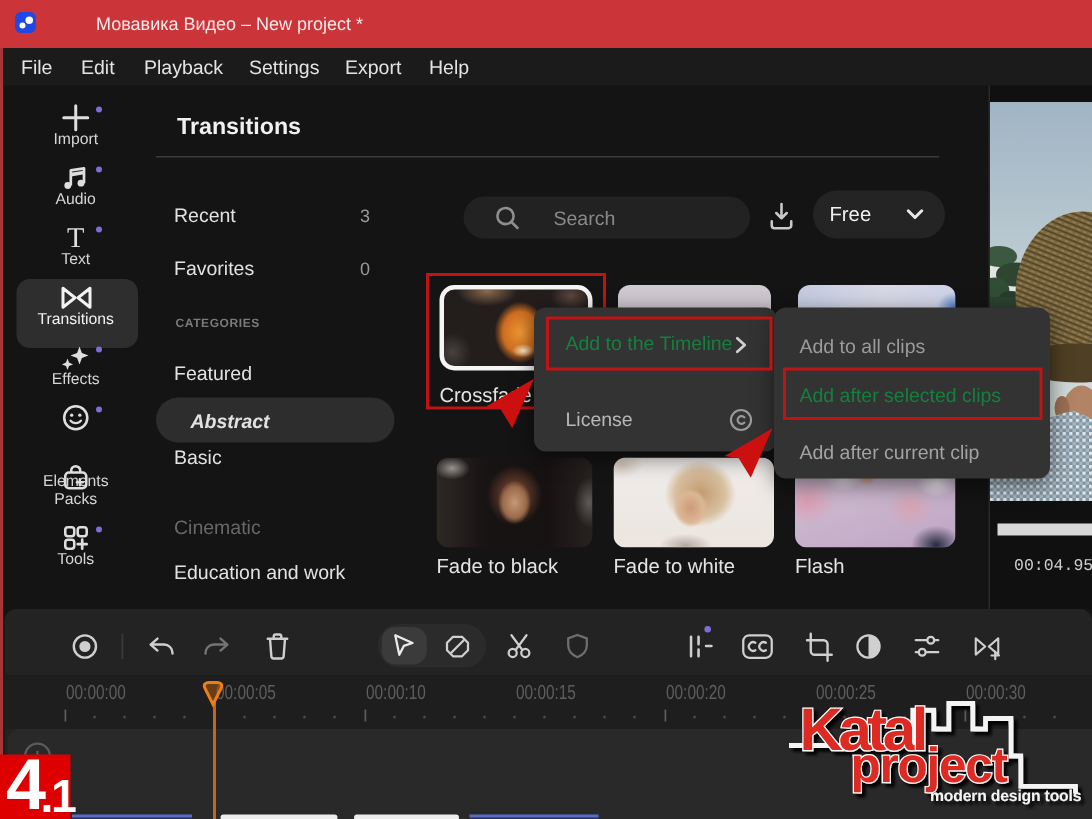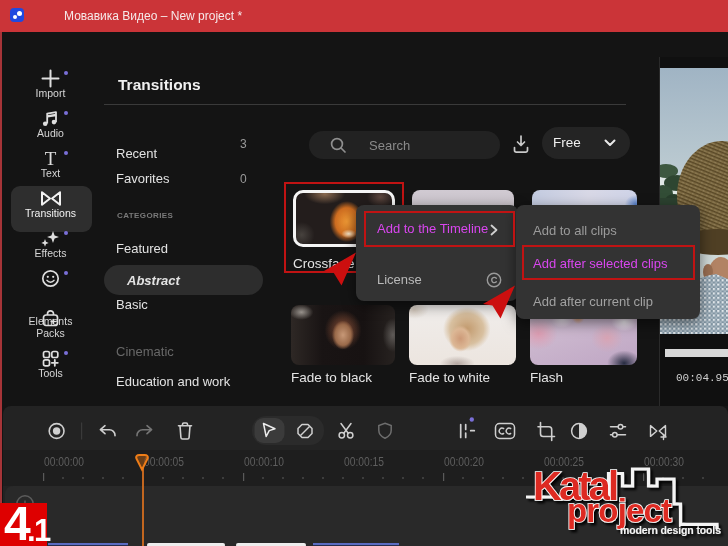--- a/index.html
+++ b/index.html
@@ -41,38 +41,46 @@
   #video{left:660px;top:68px;width:68px;height:266px;overflow:hidden;}
   #pbar{left:665px;top:349px;width:63px;height:8px;background:#d8d8d8;}
   #ptime{left:676px;top:372px;font-family:"Liberation Mono",monospace;font-size:11px;color:#cfcfcf;}
   
   #bpanel{left:3px;top:406px;width:725px;height:140px;background:#232323;border-radius:8px 8px 0 0;}
   #ruler{left:3px;top:450px;width:725px;height:36px;background:#1e1e1e;}
   .rlabel{position:absolute;top:4px;font-size:13.5px;color:#5e5e5e;transform:scaleX(.76);transform-origin:0 0;}
   #trackpanel{left:5px;top:486px;width:723px;height:60px;background:#292929;border-radius:8px 0 0 0;}
   
   .menu{background:#333333;border-radius:8px;box-shadow:0 4px 14px rgba(0,0,0,.5);z-index:30;}
-  .mitem{position:absolute;font-size:13px;color:#d946ef;z-index:31;}
+  .mitem{position:absolute;font-size:13px;color:#15803d;z-index:31;}
   .redbox{position:absolute;border:2px solid #c01313;}
   
   #badge{left:0;top:503px;width:47px;height:43px;background:#de0000;color:#fff;z-index:70;}
 </style>
 </head>
 <body>
 <div id="win">
 
   <div class="abs" id="titlebar"></div>
   <div class="abs" id="appicon">
       <i style="left:7px;top:2.5px;width:5px;height:5px;"></i>
       <i style="left:2.5px;top:7px;width:4px;height:4px;"></i>
     </div>
   <div class="abs" id="title">Мовавика Видео – New project *</div>
 
   <div class="abs" id="brdl"></div>
 
+  <div class="abs" id="menubar">
+    <span style="left:14px;">File</span>
+    <span style="left:54px;">Edit</span>
+    <span style="left:96px;">Playback</span>
+    <span style="left:166px;">Settings</span>
+    <span style="left:230px;">Export</span>
+    <span style="left:286px;">Help</span>
+  </div>
 
   <div class="abs" id="selpill"></div>
   <svg class="abs" style="left:40px;top:68px;" width="21" height="21" viewBox="0 0 21 21">
       <path d="M10.5 2.5v16M2.5 10.5h16" stroke="#dedede" stroke-width="2" stroke-linecap="round"></path>
     </svg>
   <div class="abs pdot" style="left:64px;top:71px;"></div>
   <div class="abs sideitem" style="left:5px;top:87px;width:91px;">Import</div>
 
   <svg class="abs" style="left:41px;top:109px;" width="19" height="19" viewBox="0 0 19 19">
       <path d="M6.2 14.6V4.6L15 3.2v10" fill="none" stroke="#dedede" stroke-width="1.8" stroke-linejoin="round"></path>
@@ -121,21 +129,21 @@
       <rect x="2.5" y="2.5" width="6" height="6" rx="1.8" fill="none" stroke="#dedede" stroke-width="1.7"></rect>
       <rect x="10.8" y="2.5" width="6" height="6" rx="1.8" fill="none" stroke="#dedede" stroke-width="1.7"></rect>
       <rect x="2.5" y="10.8" width="6" height="6" rx="1.8" fill="none" stroke="#dedede" stroke-width="1.7"></rect>
       <path d="M13.8 10.8v6M10.8 13.8h6" stroke="#dedede" stroke-width="1.8" stroke-linecap="round"></path>
     </svg>
   <div class="abs pdot" style="left:64px;top:351px;"></div>
   <div class="abs sideitem" style="left:5px;top:367px;width:91px;">Tools</div>
 
   <div class="abs" id="heading">Transitions</div>
   <div class="abs" id="hdivider"></div>
-  <div class="abs litem" style="top:136px;margin-top:10px;">Recent</div>
+  <div class="abs litem" style="top:136px;">Recent</div>
   <div class="abs lnum" style="left:240px;top:137px;">3</div>
   <div class="abs litem" style="top:171px;">Favorites</div>
   <div class="abs lnum" style="left:240px;top:172px;">0</div>
   <div class="abs" id="cats">CATEGORIES</div>
   <div class="abs litem" style="top:241px;">Featured</div>
   <div class="abs" id="abspill"></div>
   <div class="abs litem" style="left:127px;top:273px;font-weight:bold;font-style:italic;">Abstract</div>
   <div class="abs litem" style="top:297px;">Basic</div>
   <div class="abs litem" style="top:344px;color:#686868;">Cinematic</div>
   <div class="abs litem" style="top:374px;">Education and work</div>

